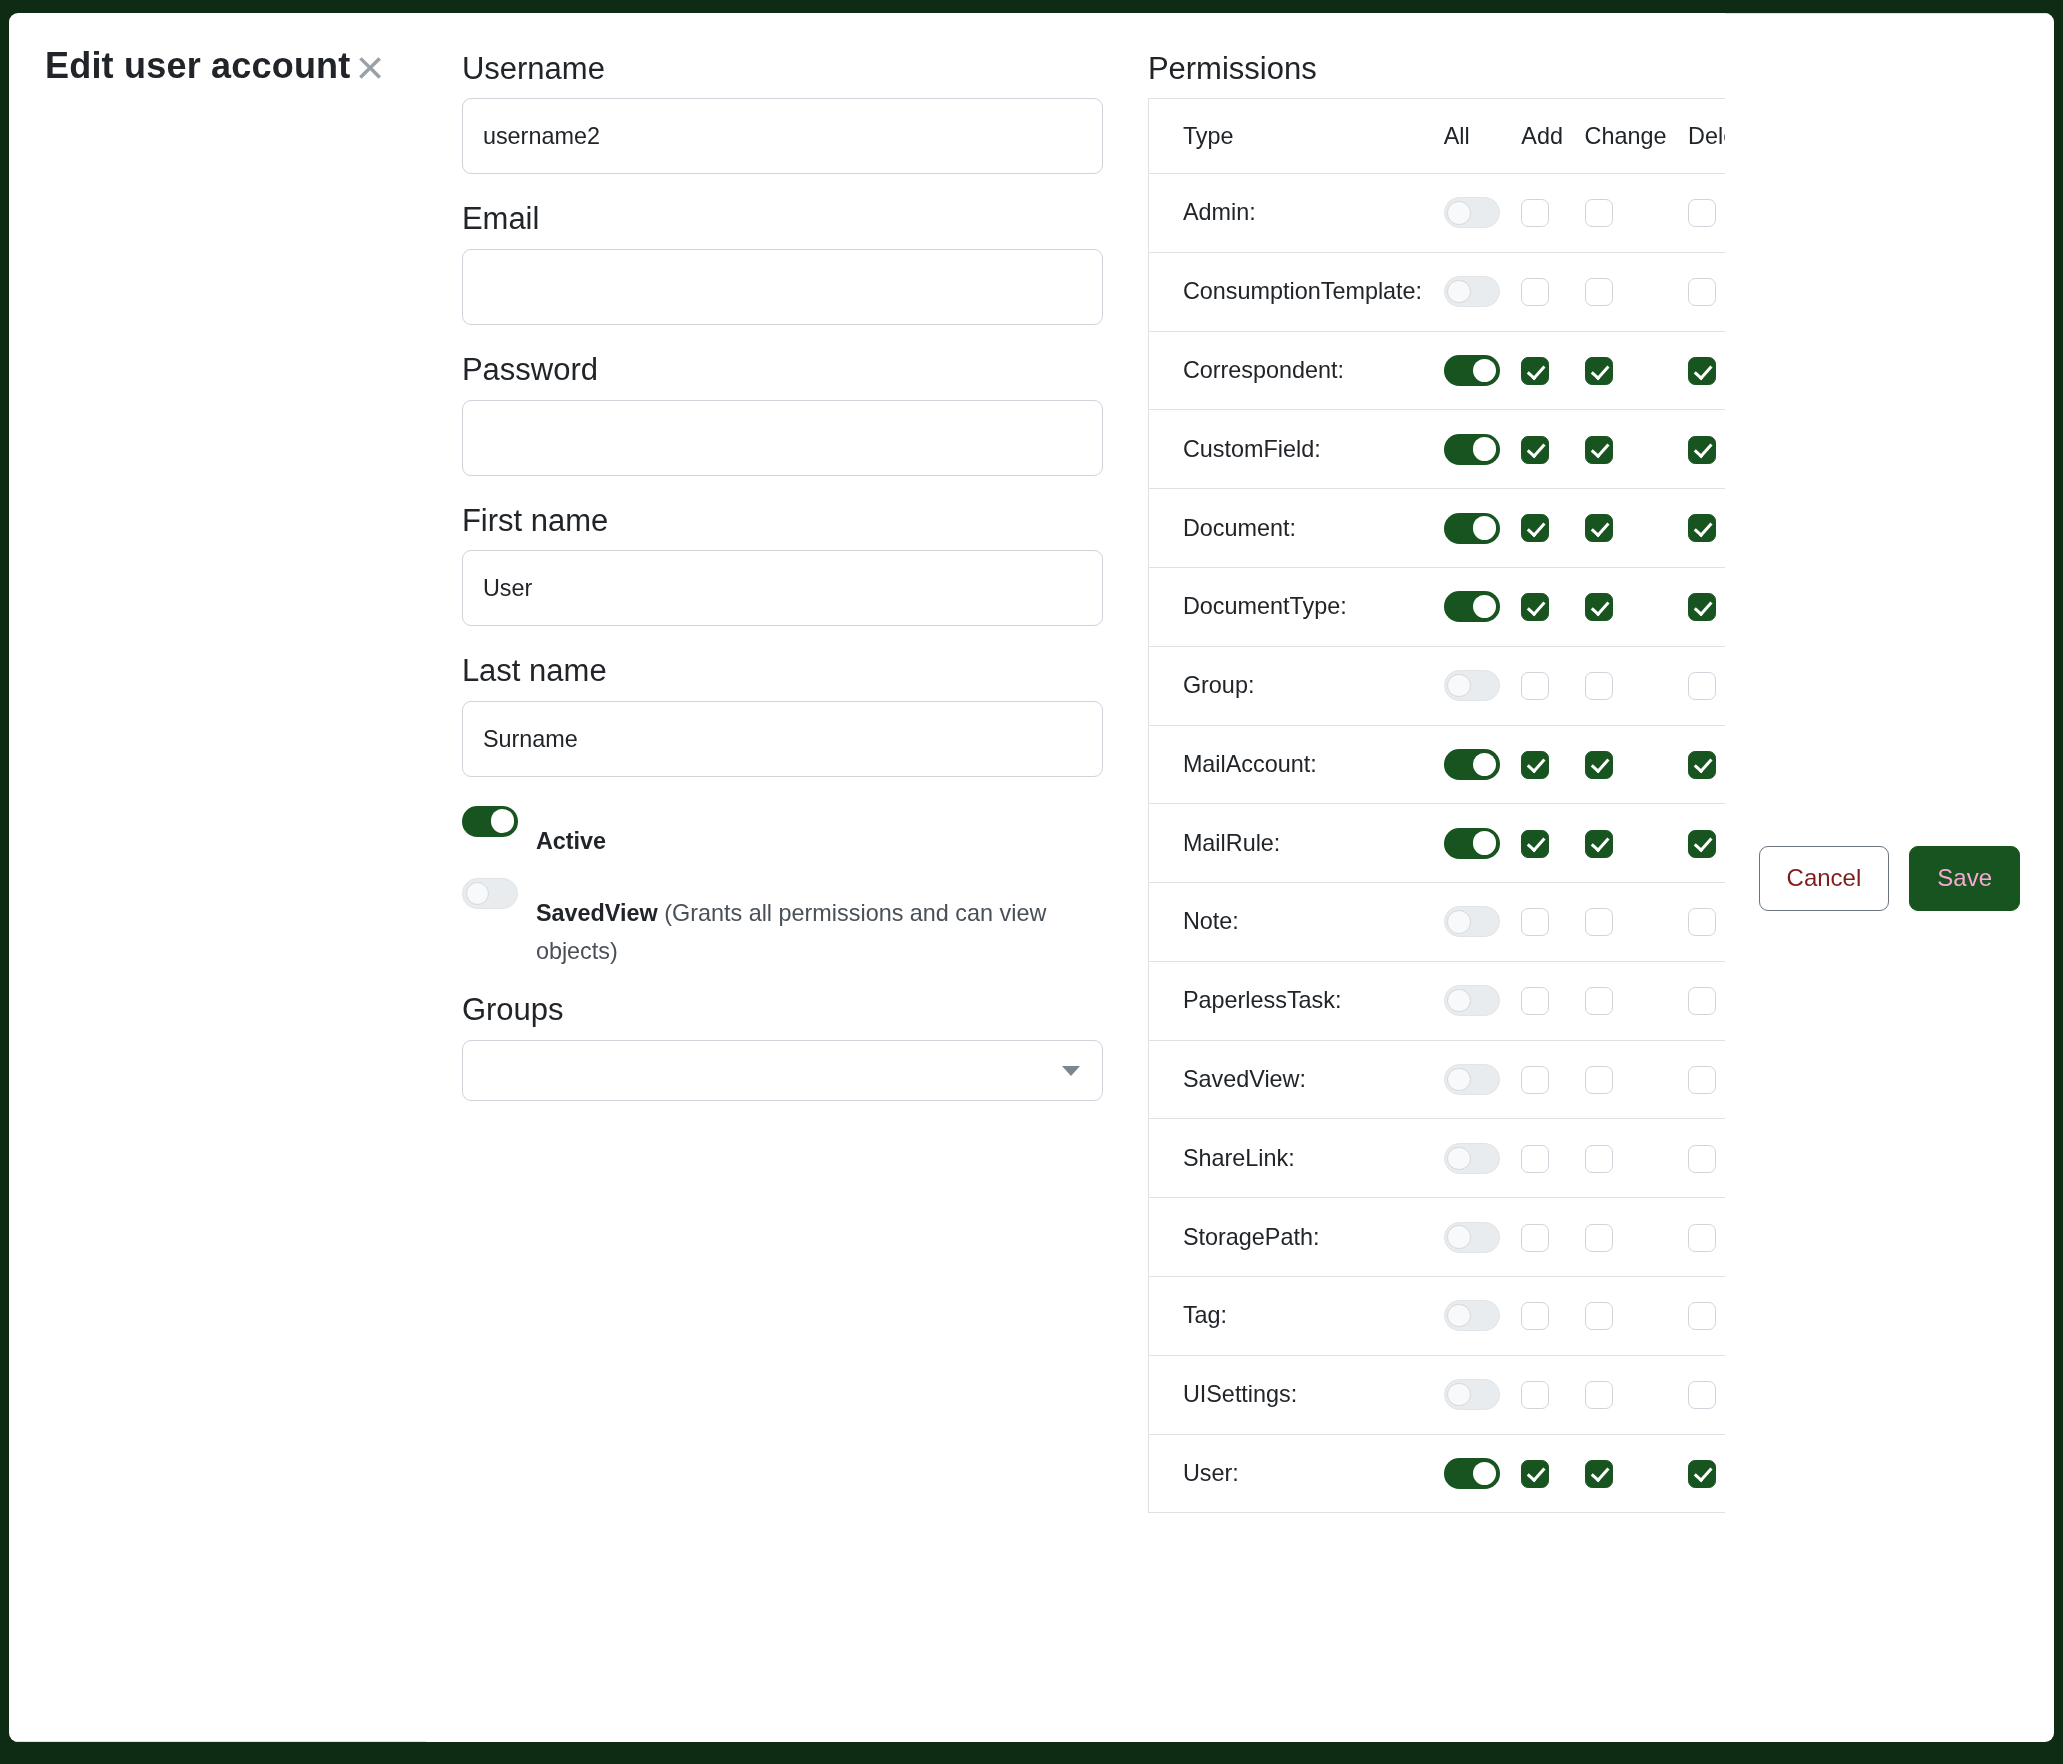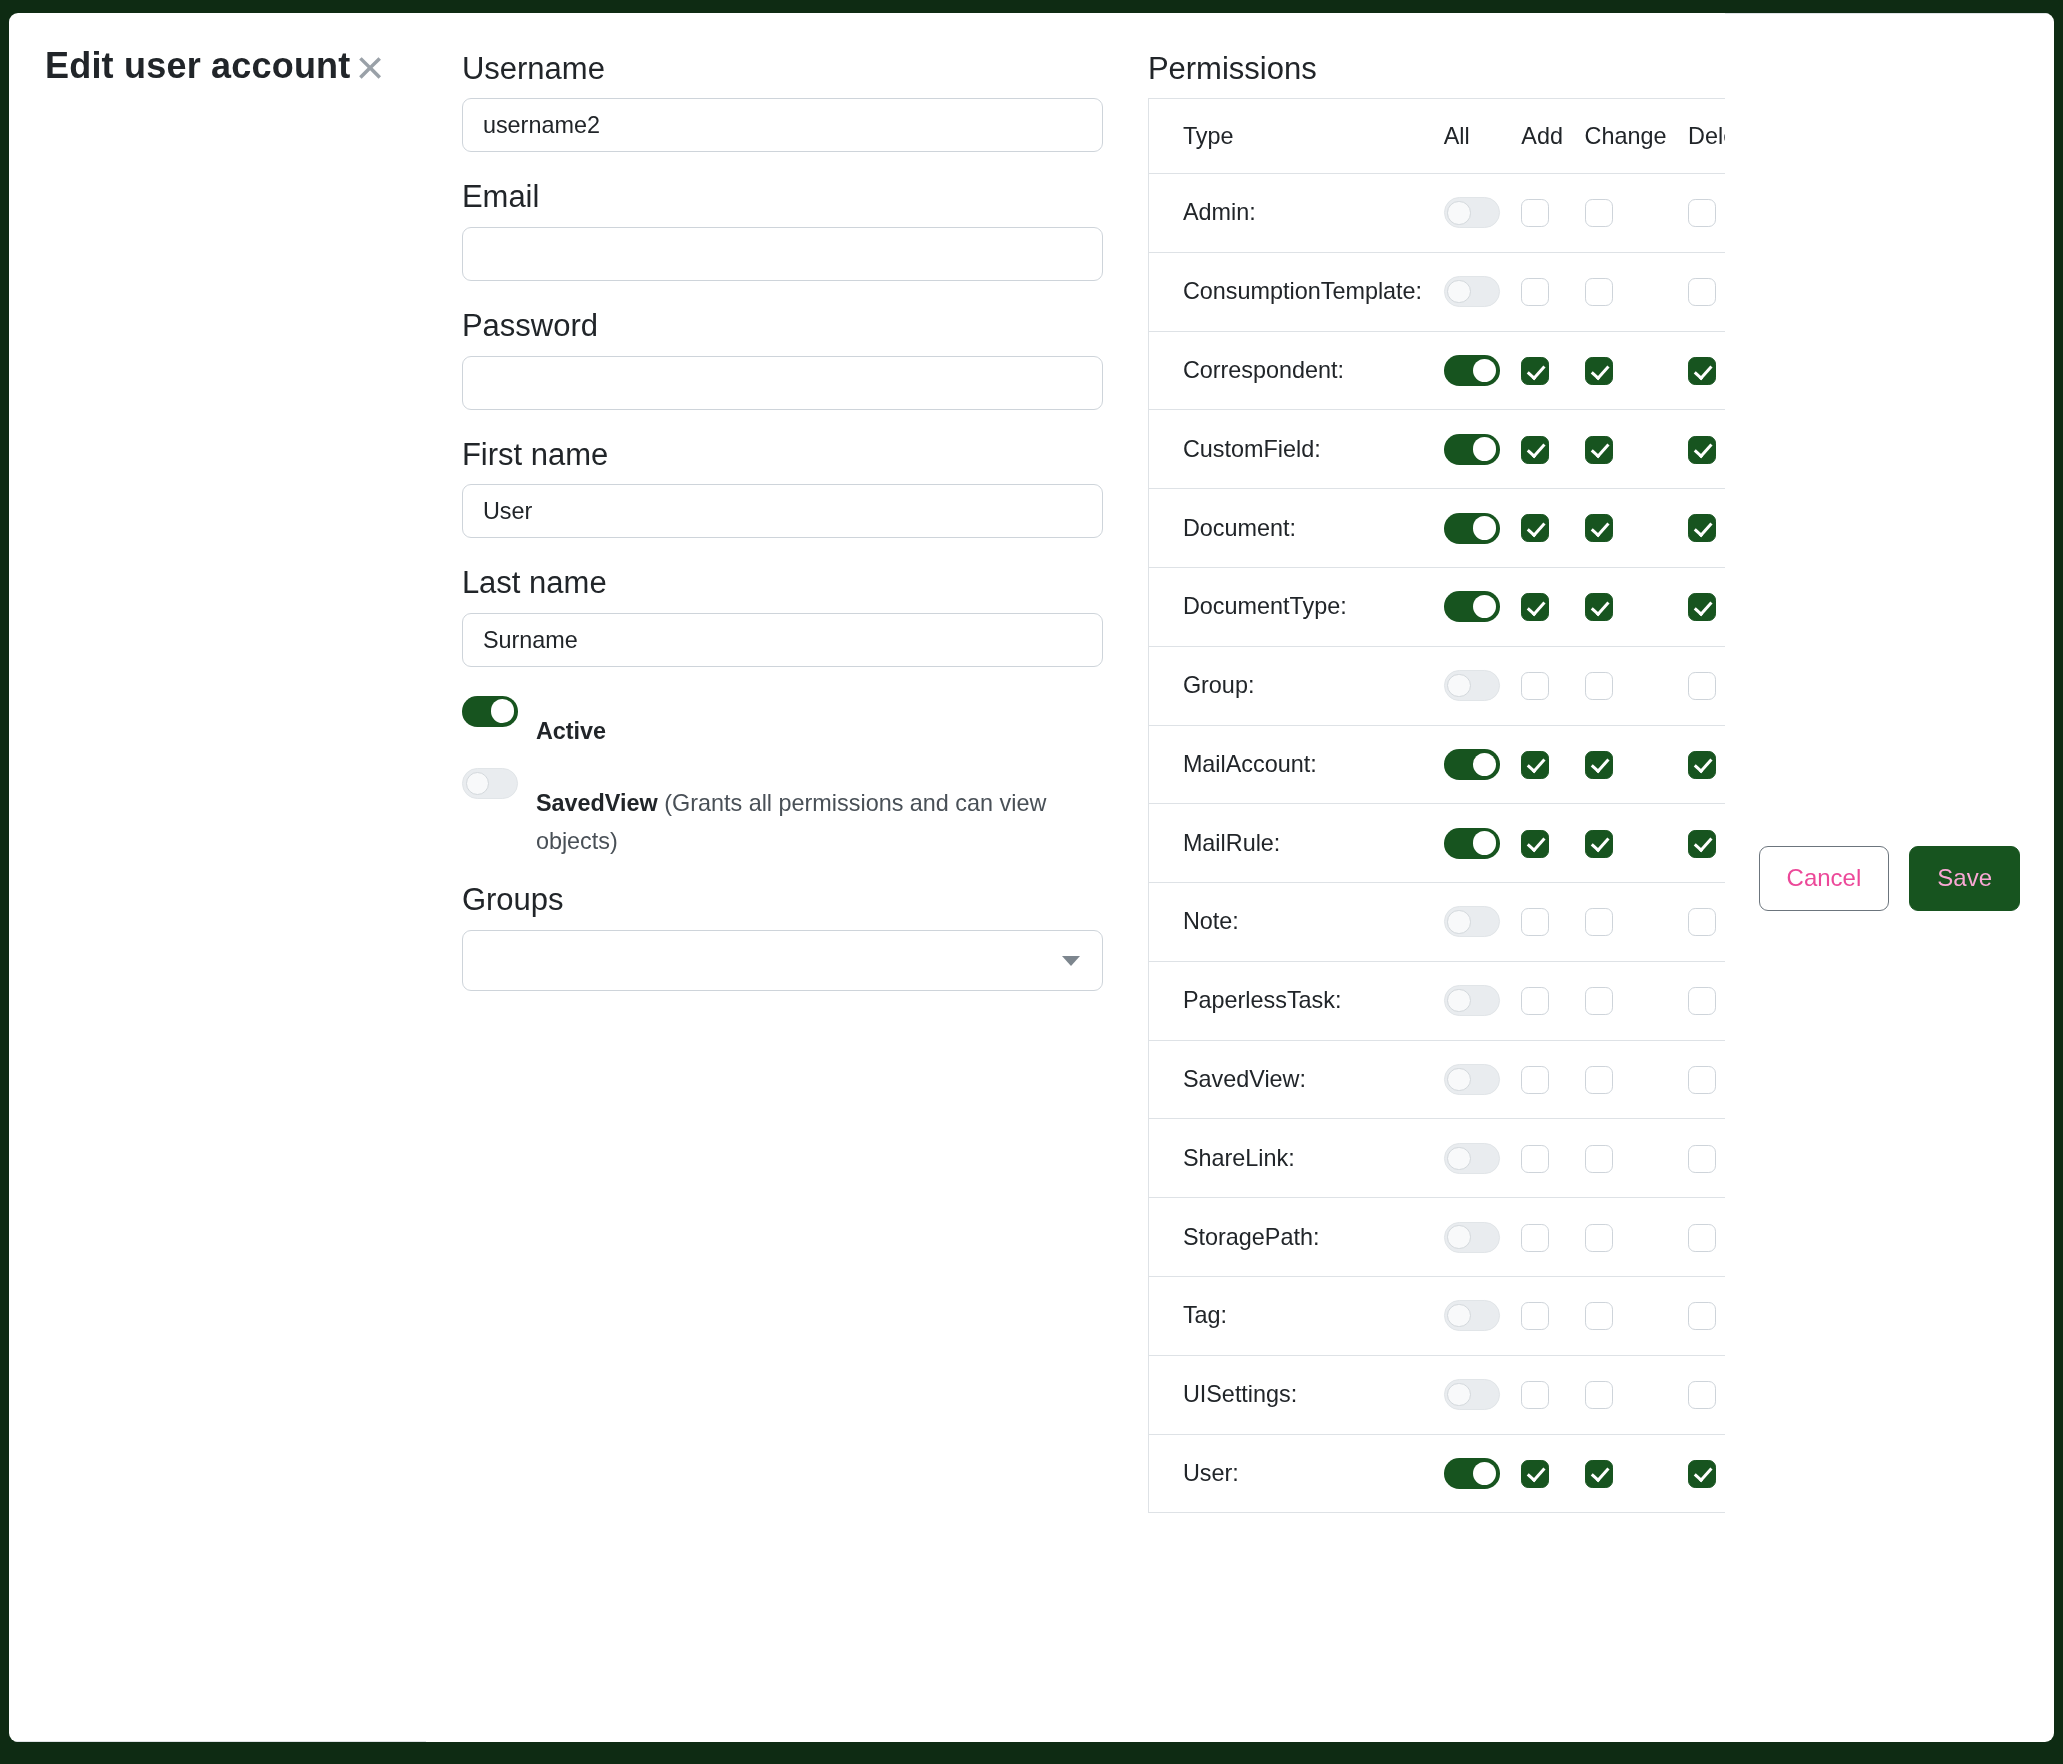--- a/index.html
+++ b/index.html
@@ -34,21 +34,21 @@
   }
 
   
   .modal-body { flex: 1; display: flex; padding: 38px 36px 18px; overflow: hidden; }
   .left-col { width: 641px; flex: none; }
   .right-col { flex: 1; margin-left: 45px; }
 
   .form-group { margin-bottom: 27px; }
   .form-label { display: block; font-size: 31px; margin-bottom: 11.7px; color: #212529; }
   .text-input {
-    width: 100%; height: 54px;
+    width: 100%; height: 76px;
     border: 0.9px solid #ced4da; border-radius: 9px;
     font-size: 23.4px; padding: 0 20px; color: #212529;
     font-family: inherit; background: #fff; outline: none;
   }
 
   
   .toggle {
     position: relative; display: inline-block;
     width: 56px; height: 31px; border-radius: 15.3px;
     flex: none; cursor: pointer; vertical-align: middle;
@@ -106,21 +106,21 @@
   .modal-footer {
     flex: none;
     border-top: 0.9px solid #dee2e6;
     padding: 27px 34px;
     display: flex; justify-content: flex-end; align-items: center; gap: 20px;
   }
   .btn {
     font-family: inherit; font-size: 24px; height: 65px;
     border-radius: 9px; padding: 0 27px; cursor: pointer;
   }
-  .btn-cancel { background: #fff; border: 0.9px solid #6c757d; color: #ec4899; }
+  .btn-cancel { background: #fff; border: 0.9px solid #6c757d; color: #7f1d1d; }
   .btn-save { background: #17541f; border: 0.9px solid #17541f; color: #f9a8d4; }
 </style>
 </head>
 <body>
 
 <div class="backdrop">
   <div class="modal">
 
     <div class="modal-header">
       <h1 class="modal-title">Edit user account</h1>

